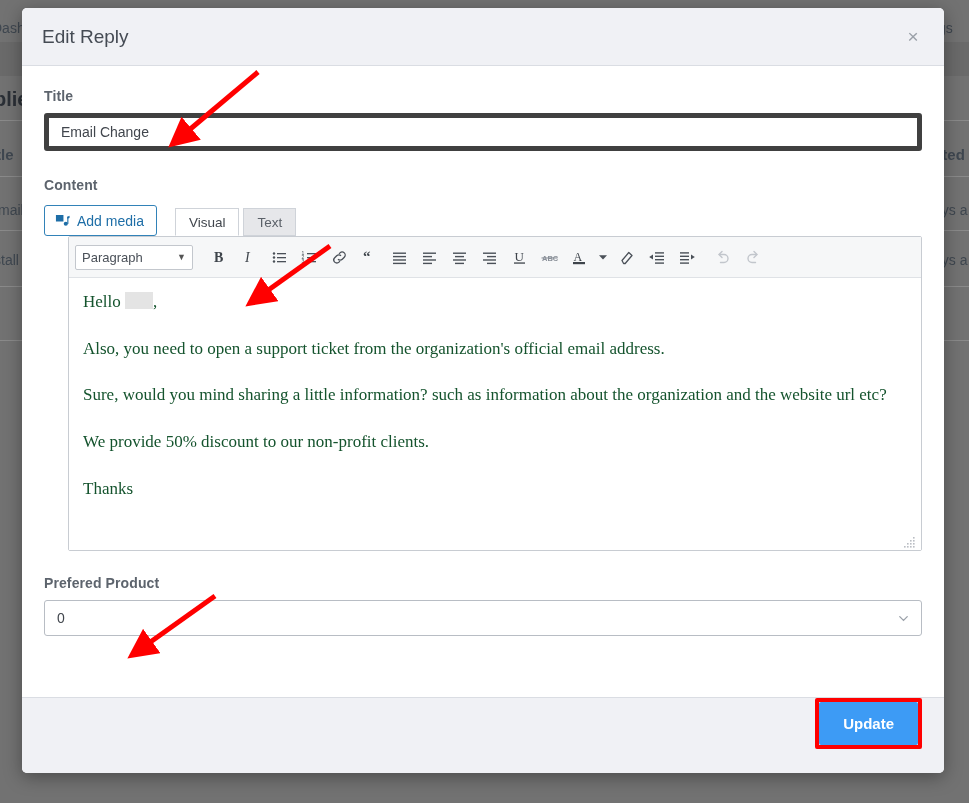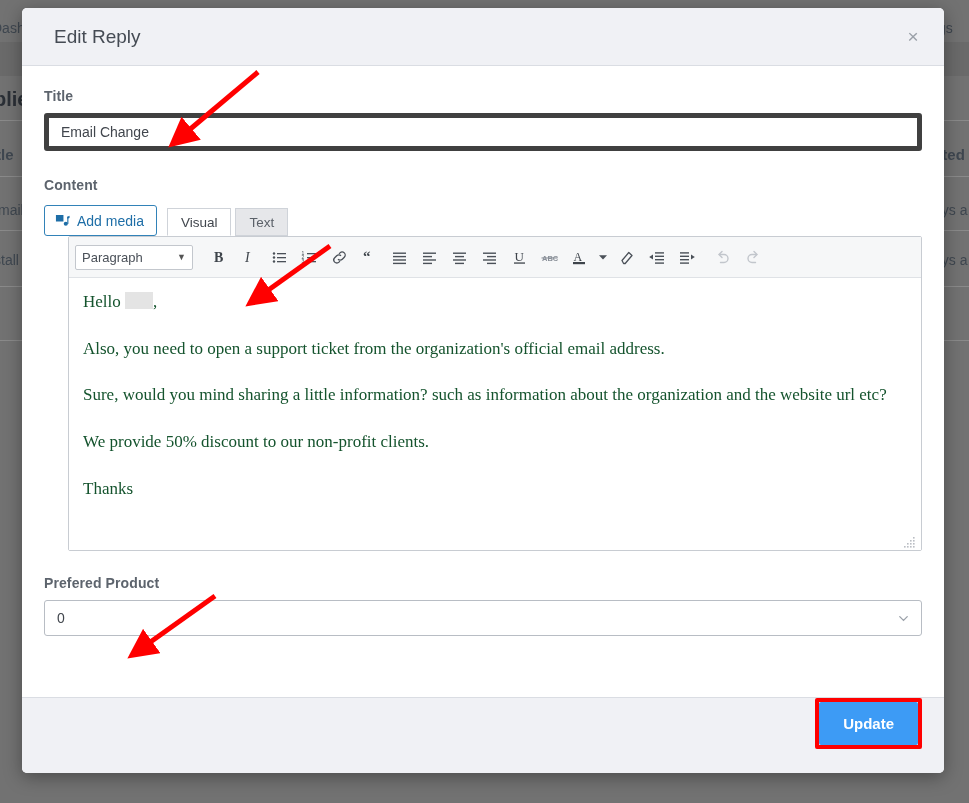--- a/index.html
+++ b/index.html
@@ -51,21 +51,21 @@
     display: flex;
     flex-direction: column;
     overflow: hidden;
   }
   .modal-header {
     height: 58px;
     background: #f0f1f5;
     border-bottom: 1px solid #dadde3;
     display: flex;
     align-items: center;
-    padding: 0 18px 0 32px;
+    padding: 0 18px 0 20px;
     flex: 0 0 auto;
   }
   .modal-title {
     font-size: 19px;
     color: #454b54;
     font-weight: normal;
     flex: 1 1 auto;
   }
   .close-btn {
     width: 26px; height: 26px;
@@ -106,20 +106,21 @@
     color: #41464d;
     font-family: "Liberation Sans", sans-serif;
     background: #fff;
     outline: none;
   }
 
   
   .editor-topbar {
     display: flex;
     align-items: flex-end;
+    gap: 8px;
     margin-bottom: 0;
     height: 34px;
   }
   .add-media {
     display: inline-flex;
     align-items: center;
     gap: 7px;
     height: 31px;
     padding: 0 12px 0 10px;
     border: 1px solid #3282b8;

